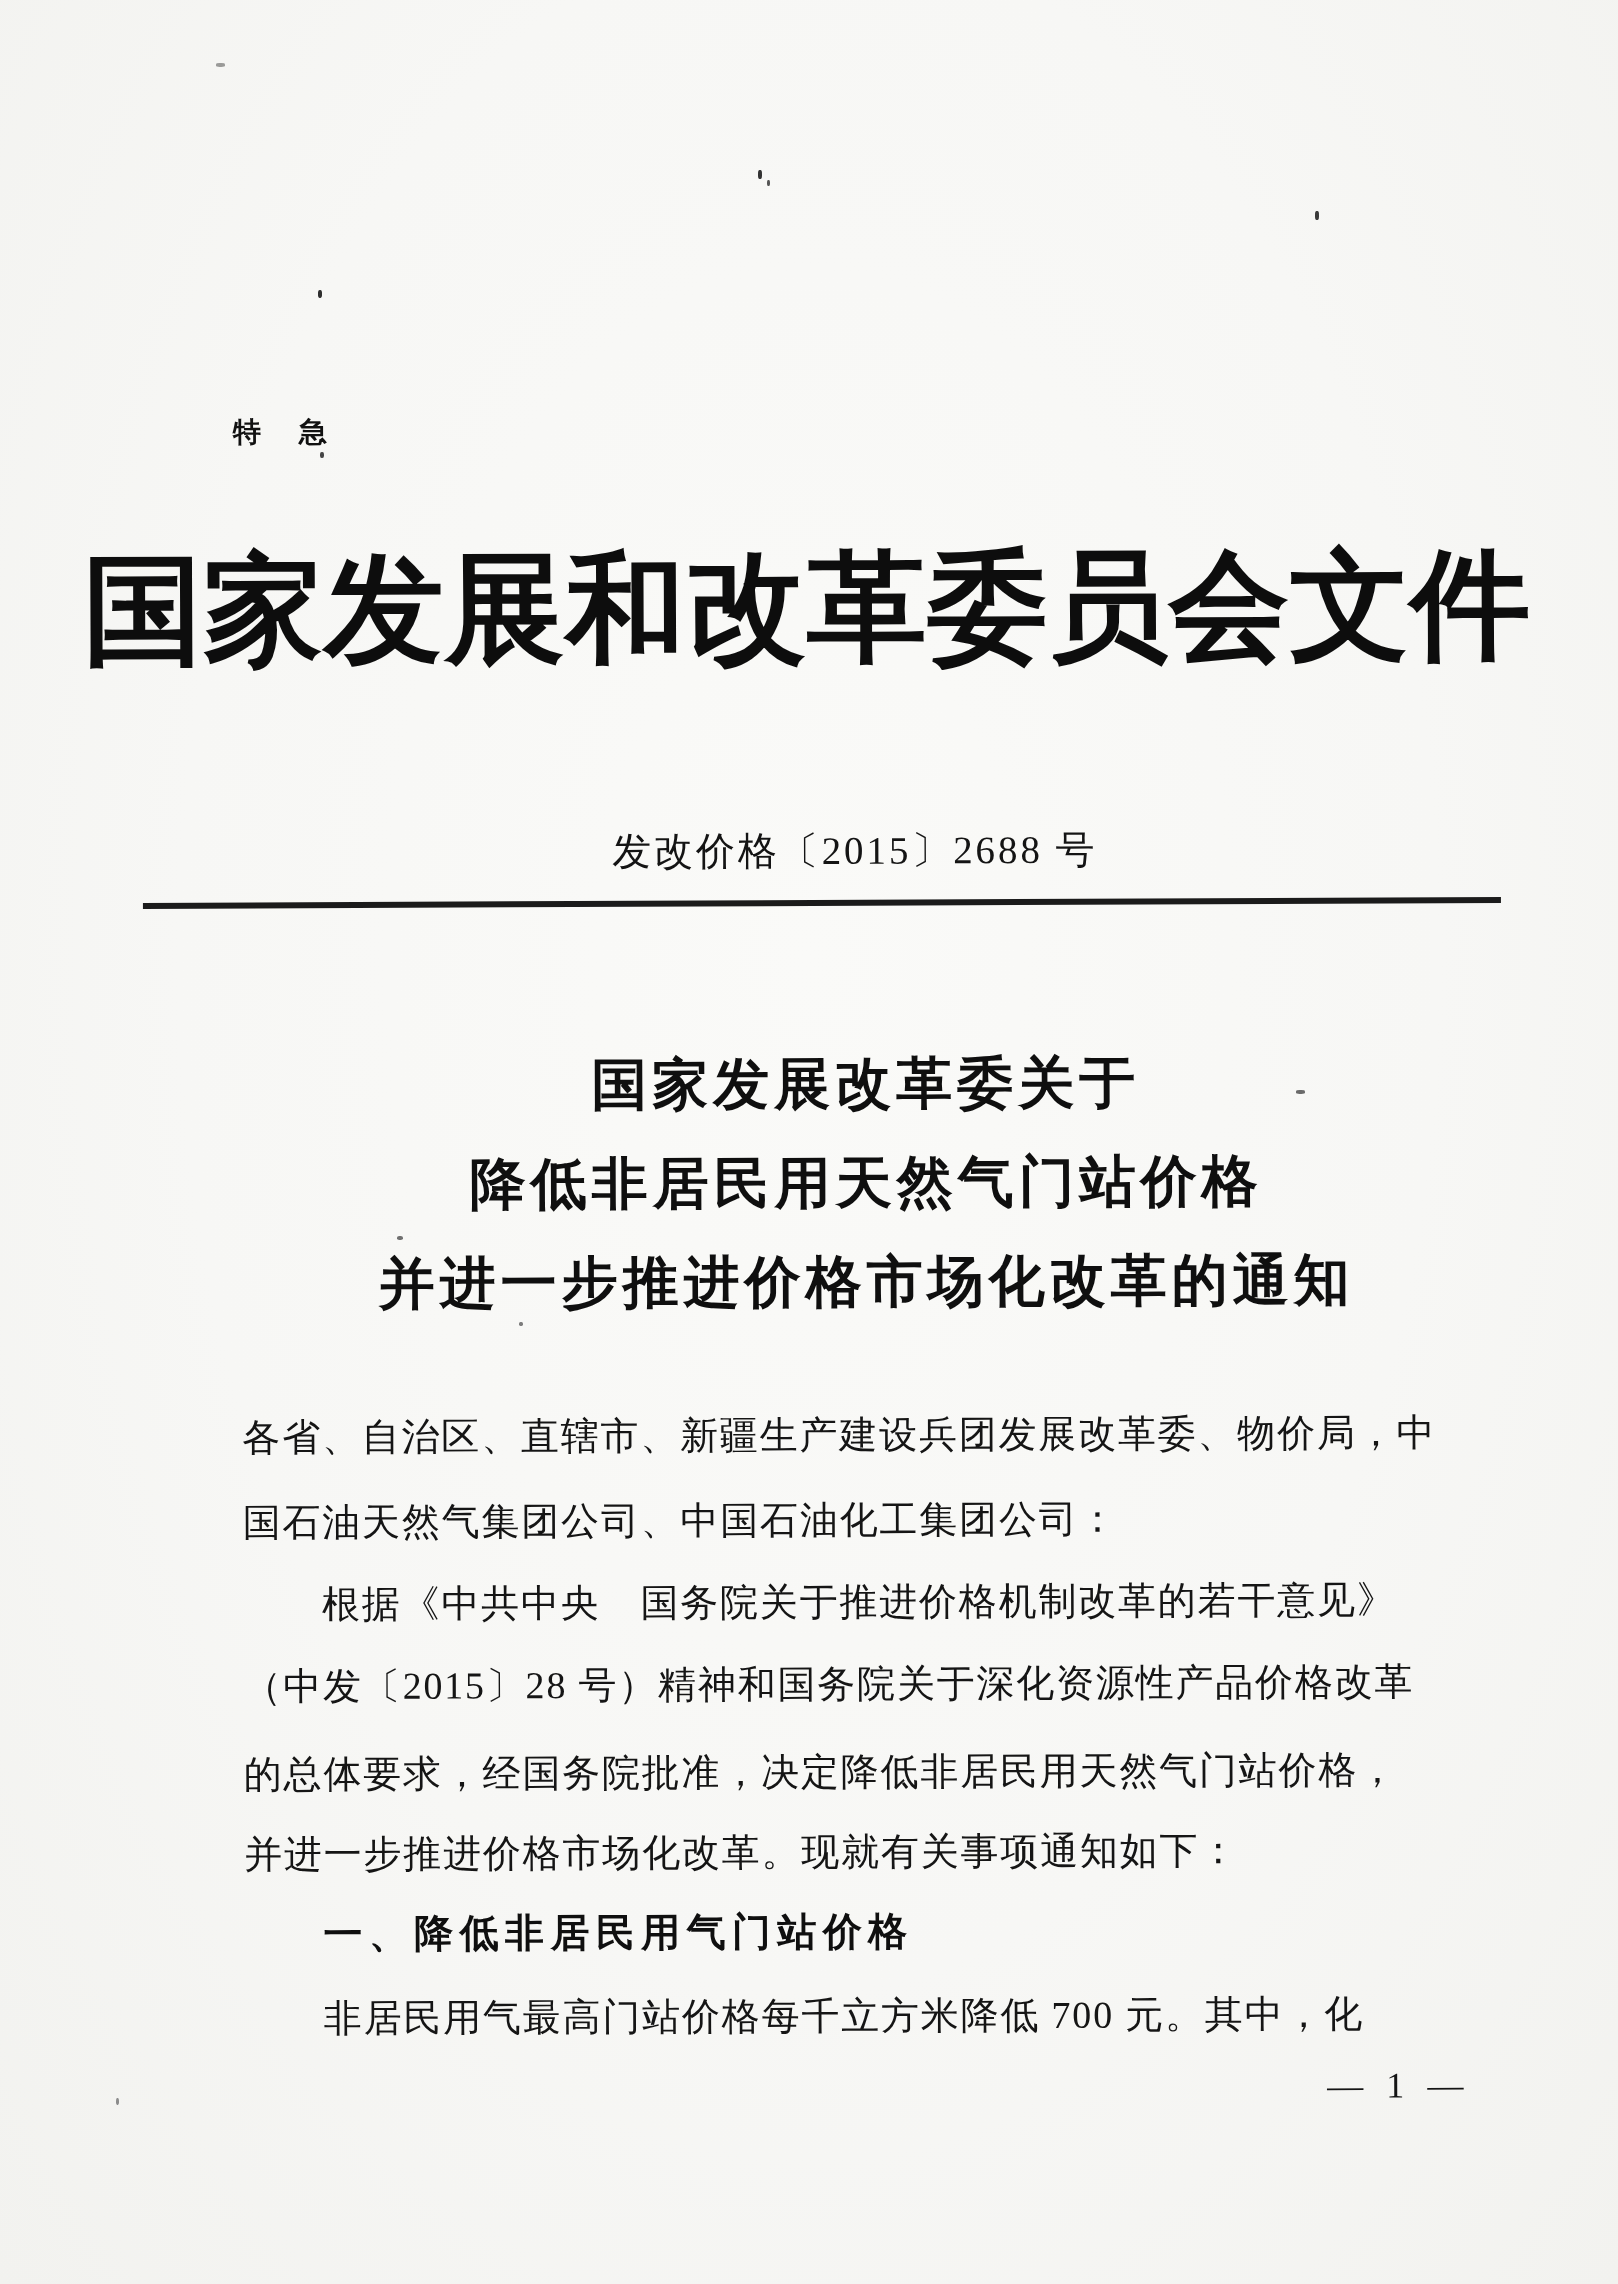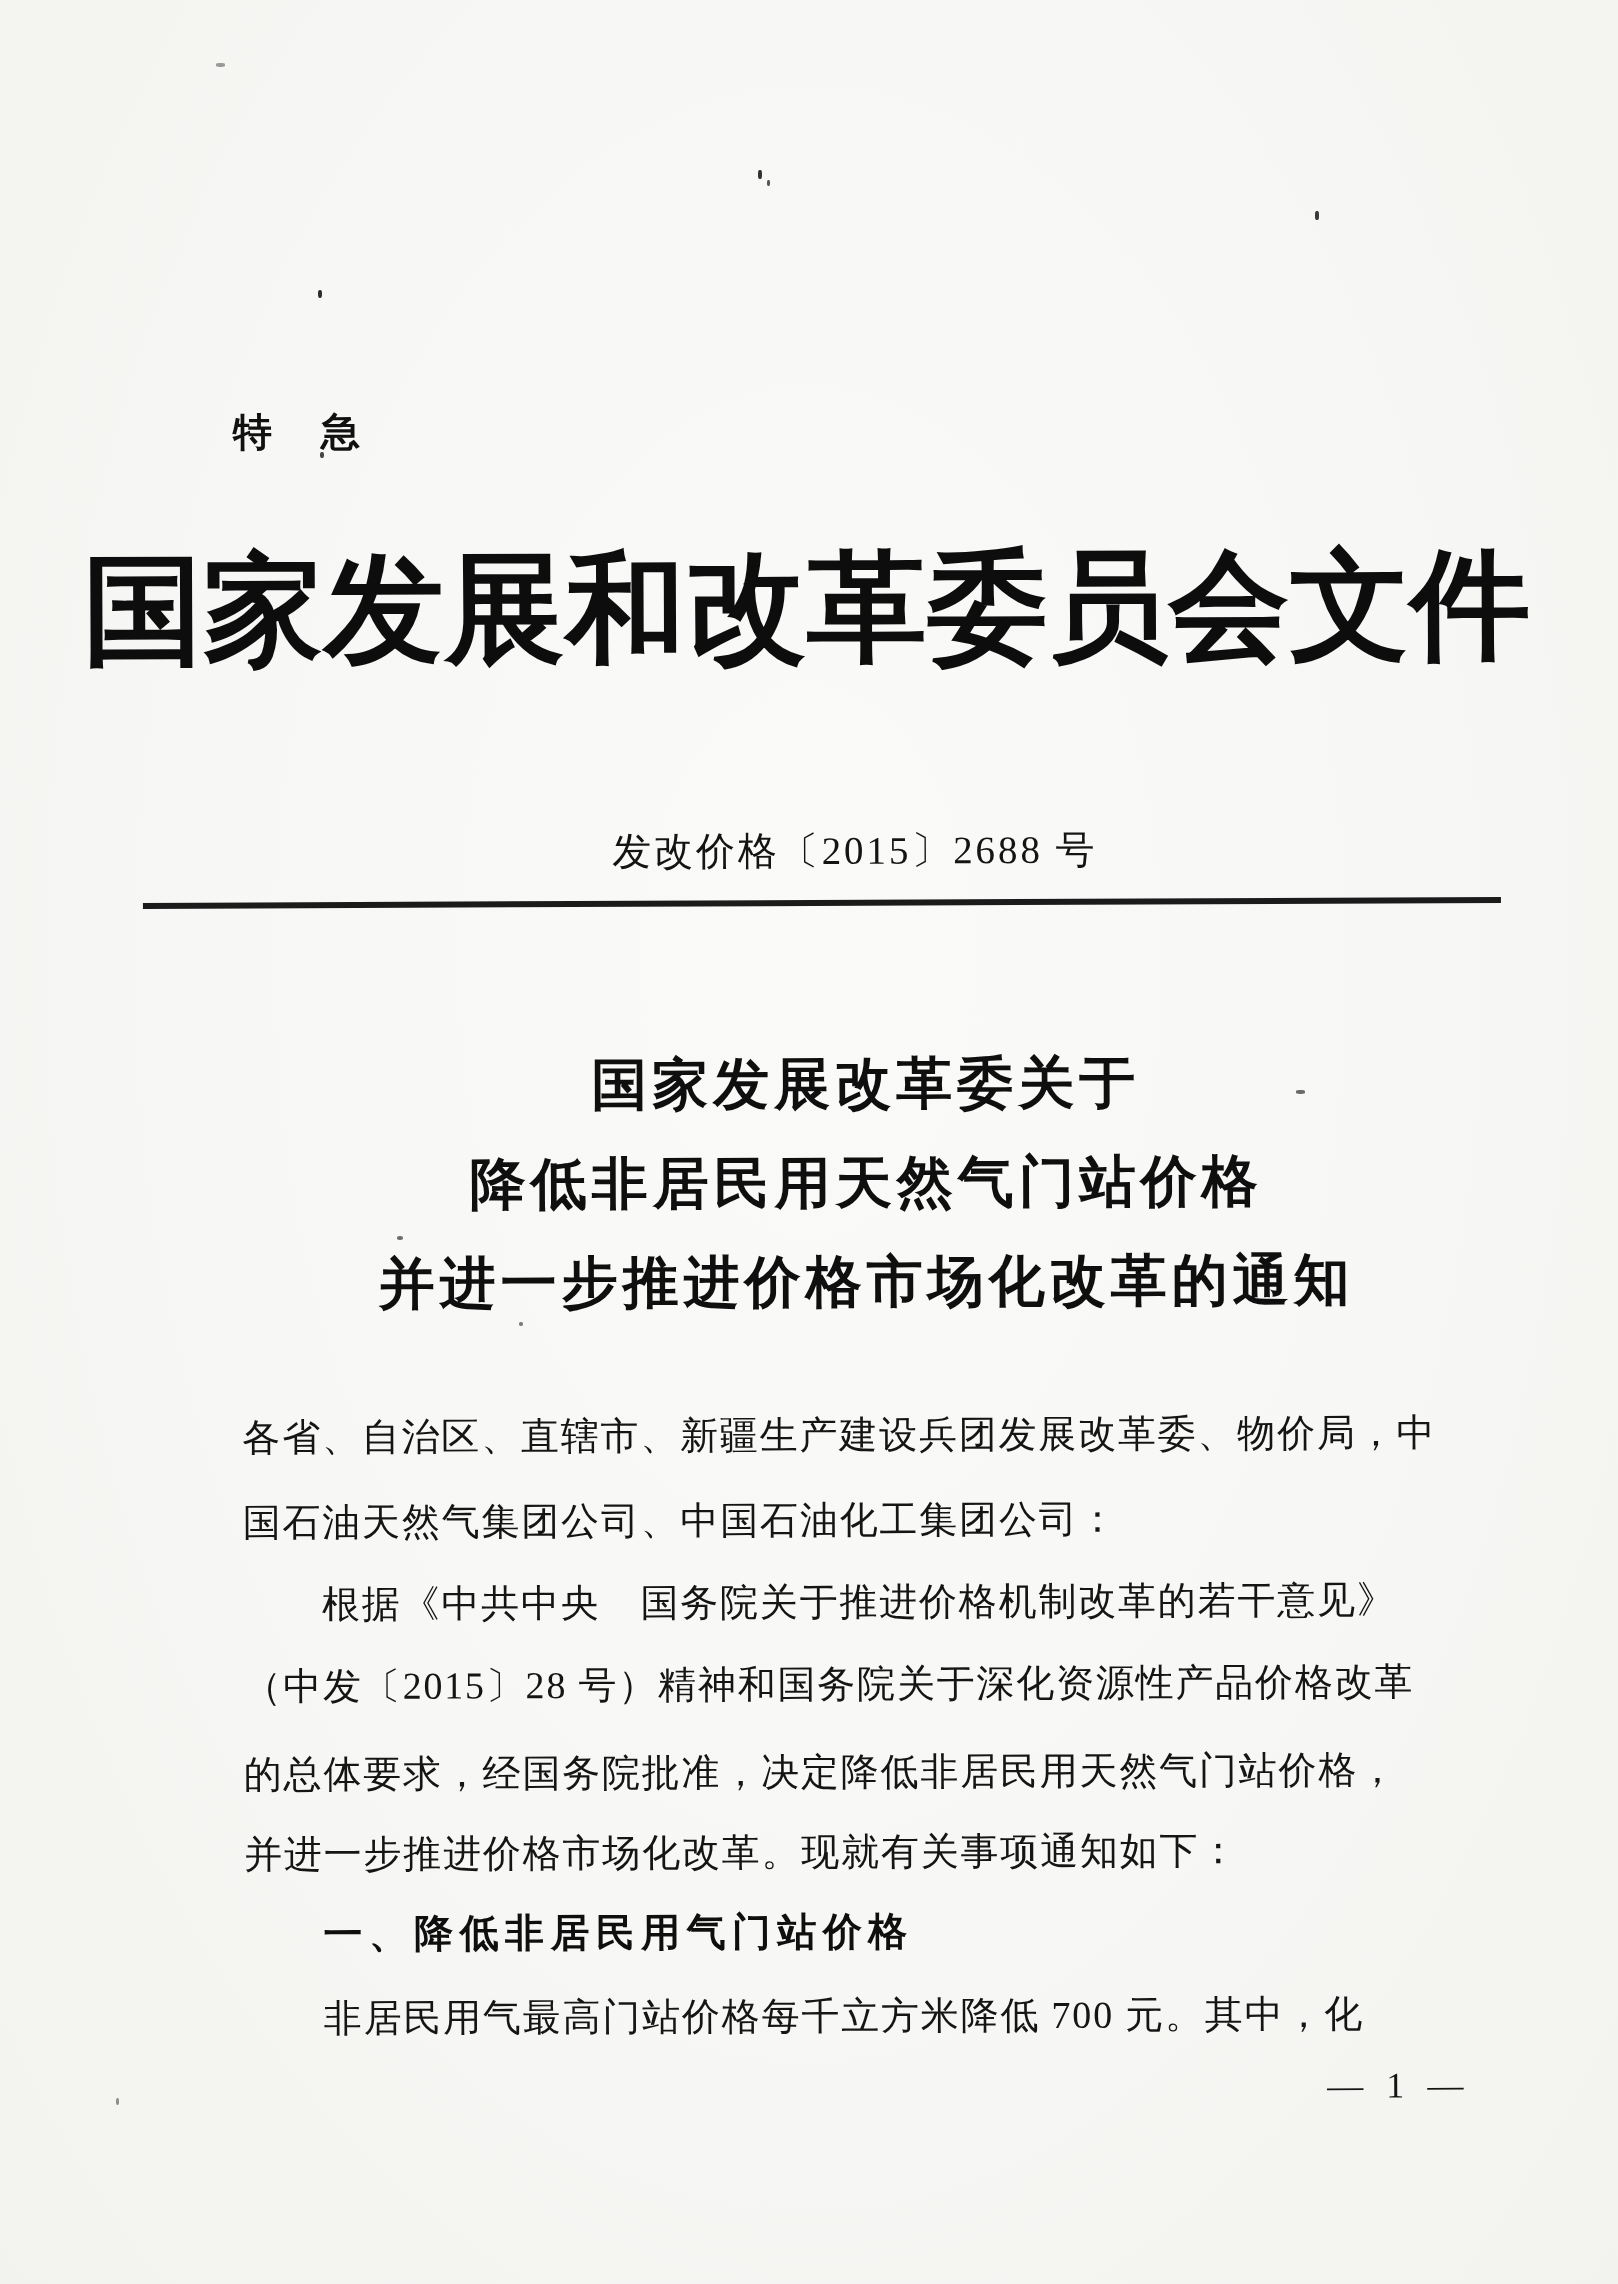--- a/index.html
+++ b/index.html
@@ -14,21 +14,21 @@
     color:#161616;
   }
   .sheet{
     position:absolute;inset:0;
     transform:rotate(-0.25deg);
     transform-origin:50% 50%;
   }
   .urgency{
     position:absolute;left:236px;top:407px;
     font-family:"Liberation Sans","DejaVu Sans",sans-serif;
-    font-weight:bold;font-size:39px;letter-spacing:5px;line-height:46px;
+    font-weight:bold;font-size:28px;letter-spacing:5px;line-height:46px;
     color:#111;
   }
   .agency-header{
     position:absolute;left:0;right:0;top:537px;
     text-align:center;
     font-family:"Liberation Serif","DejaVu Serif",serif;
     font-weight:bold;font-size:120px;line-height:143px;letter-spacing:0.7px;
     color:#0d0d0d;white-space:nowrap;
   }
   .doc-number{

